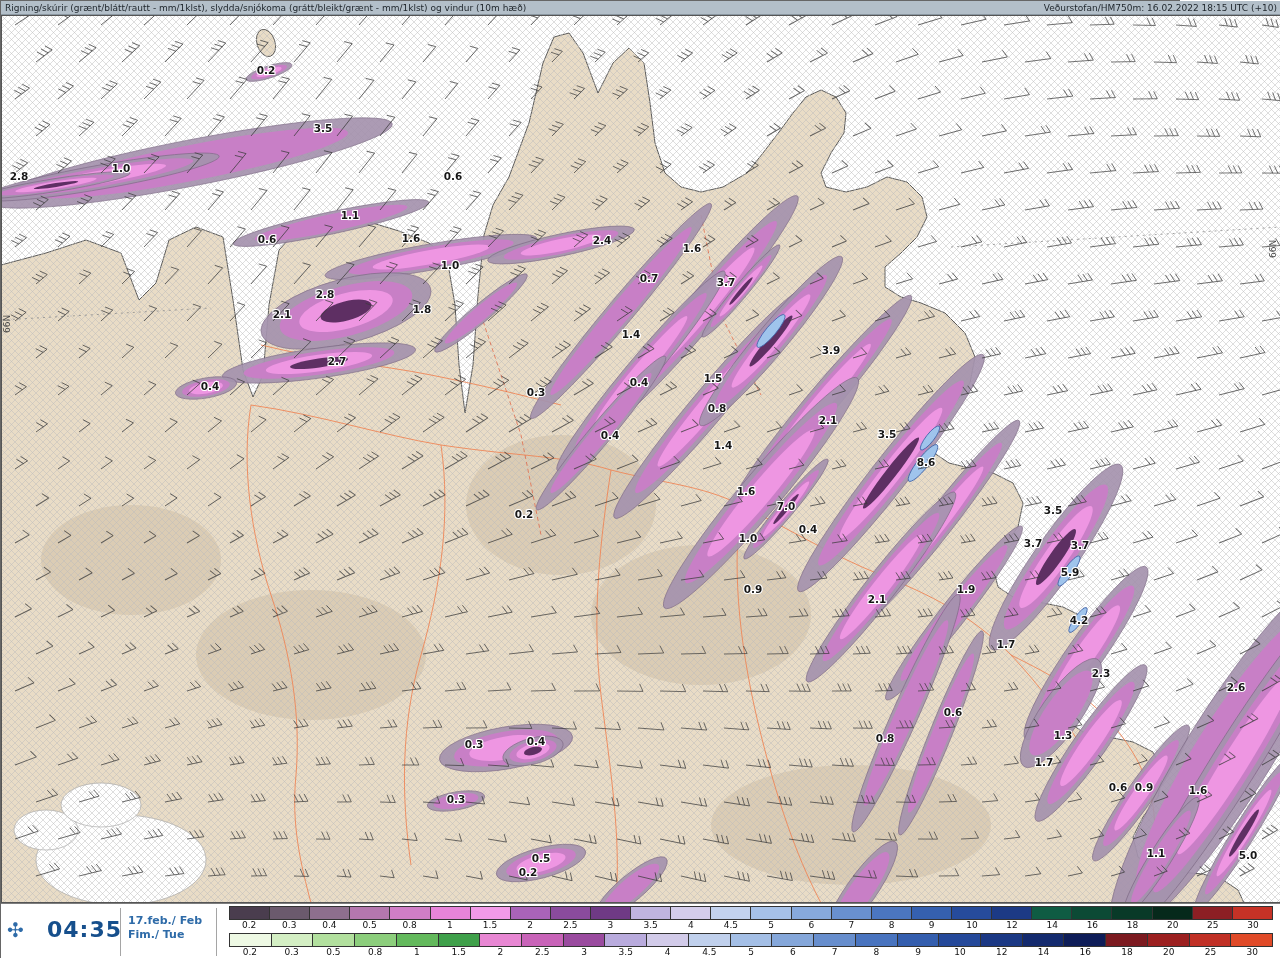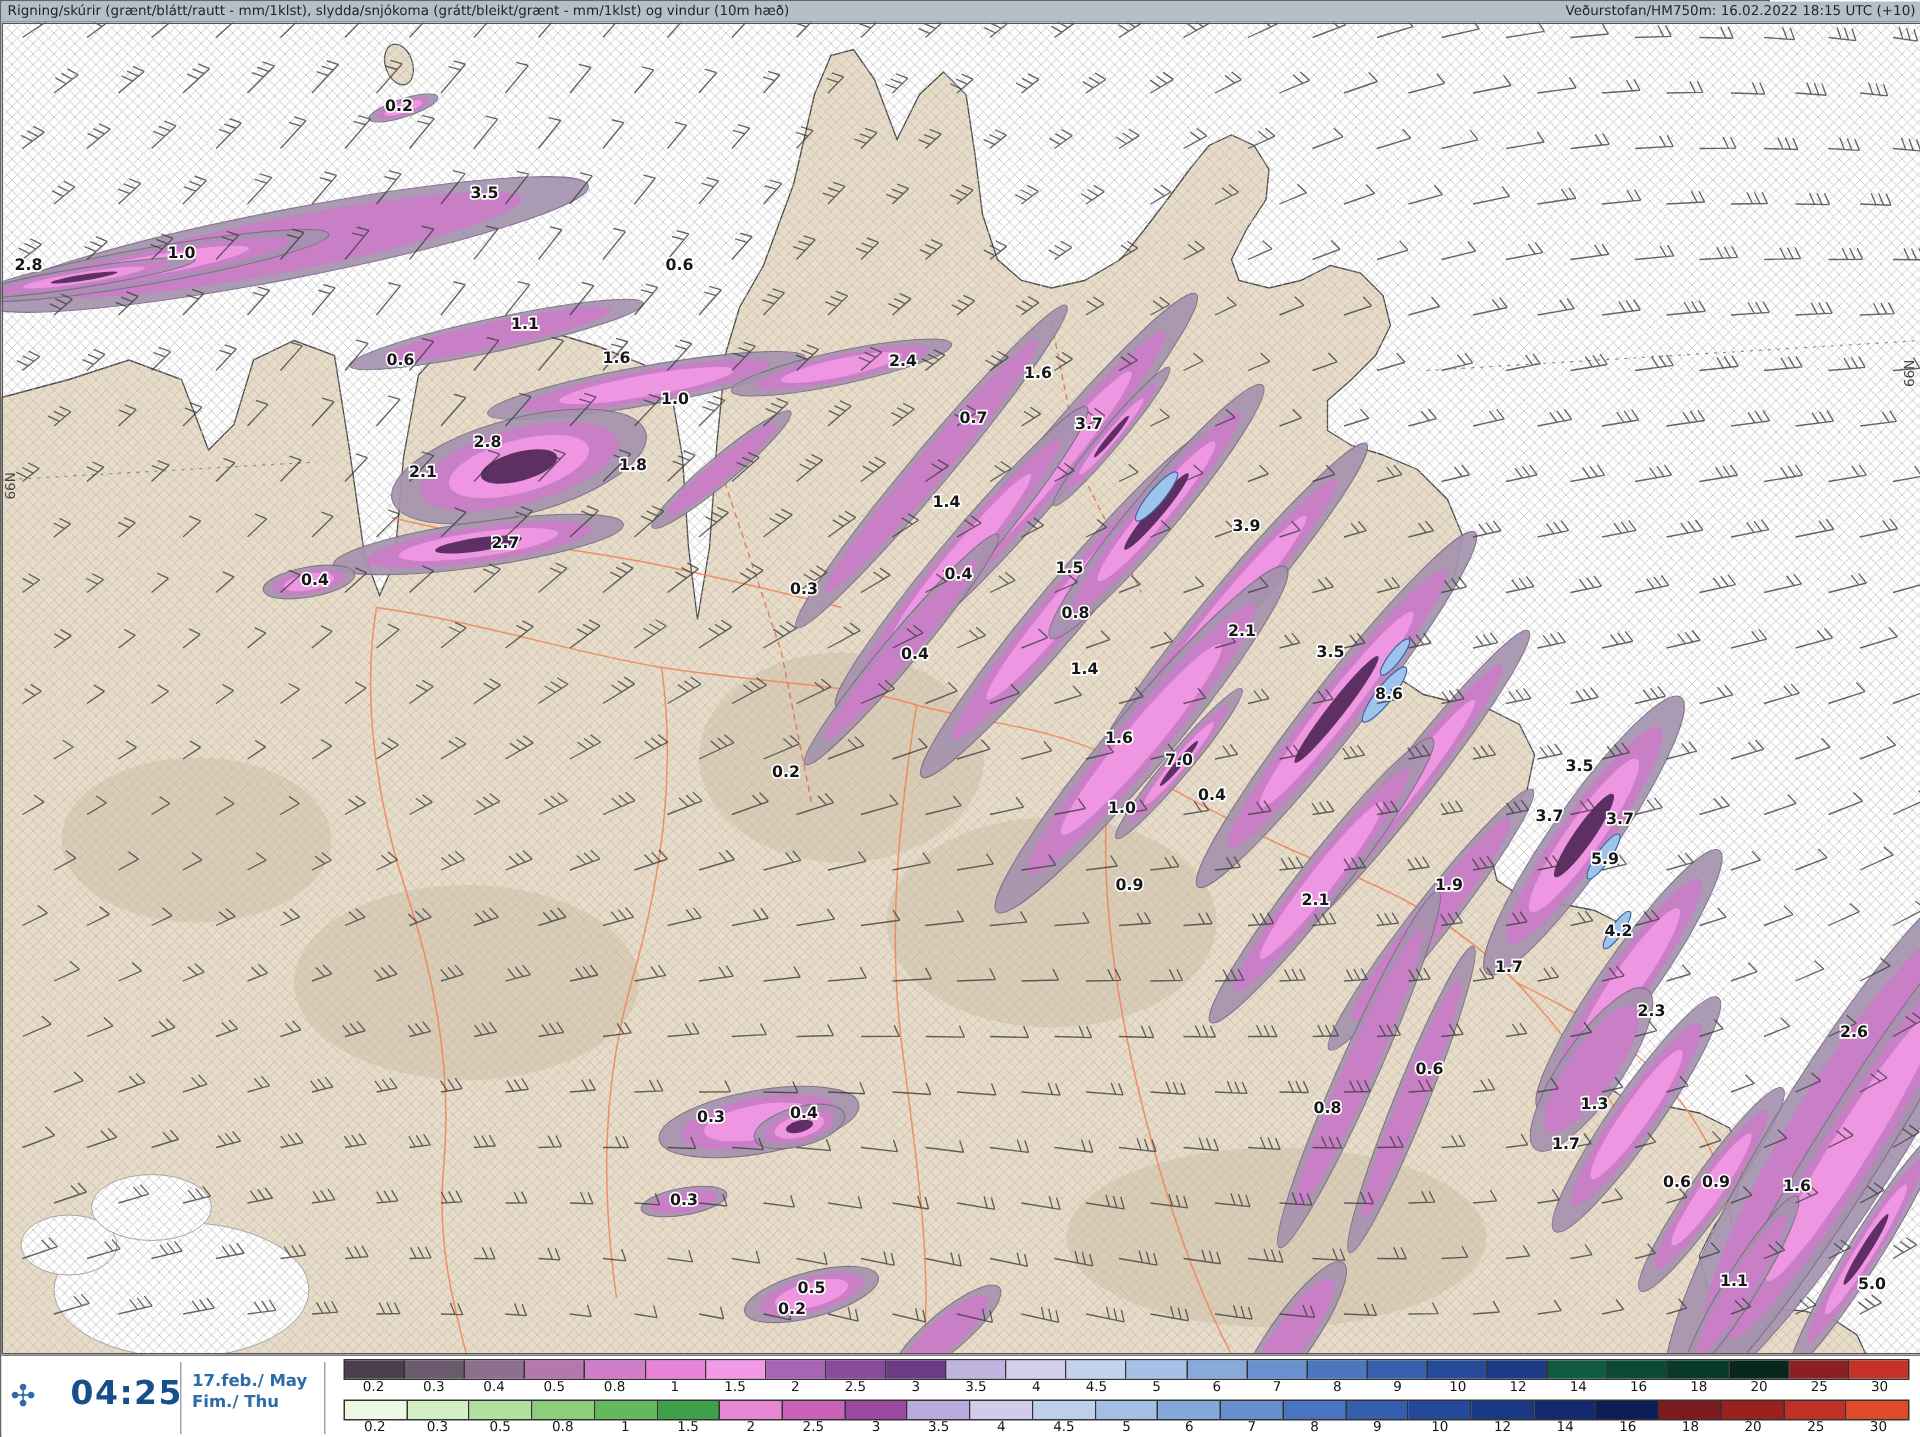--- a/index.html
+++ b/index.html
@@ -1082,25 +1082,25 @@
           <text font-size="9" fill="#444" transform="translate(1275,243) rotate(-90)">66N</text>
         </g>
 
       <rect x="0.5" y="0.5" width="1279" height="887" fill="none" stroke="#555" stroke-width="1"></rect>
     </svg>
   </div>
 
   <div id="footer">
     <div id="f-left">
       <span id="compass">✣</span>
-      <span id="time">04:25</span>
+      <span id="time">04:35</span>
       <div class="sep" style="left:119px"></div>
       <div id="date">
-        <div>17.feb./ May</div>
-        <div>Fim./ Thu</div>
+        <div>17.feb./ Feb</div>
+        <div>Fim./ Tue</div>
       </div>
       <div class="sep" style="left:215px"></div>
     </div>
     <div id="legend">
       <div class="scale-row">
         <div class="swatches" id="sleet-swatches">
             <div style="background: rgb(74, 61, 78);"></div>
             <div style="background: rgb(107, 90, 109);"></div>
             <div style="background: rgb(142, 111, 142);"></div>
             <div style="background: rgb(180, 119, 174);"></div>

